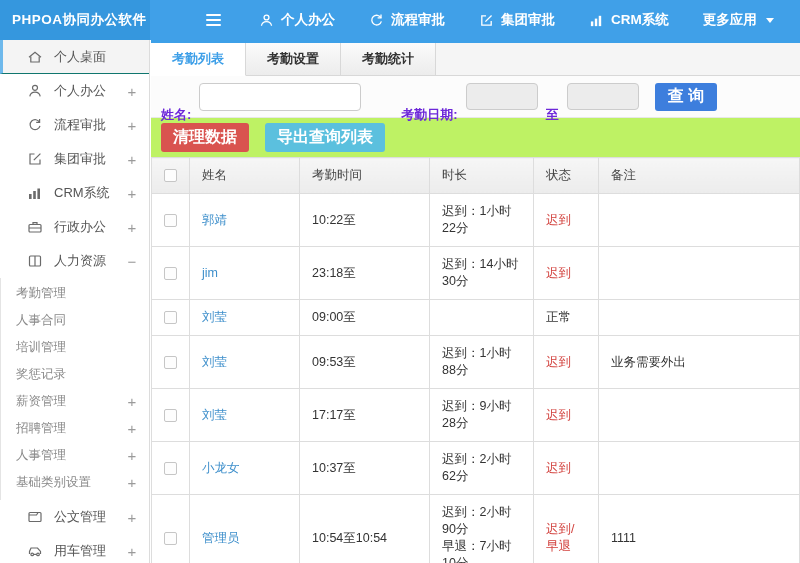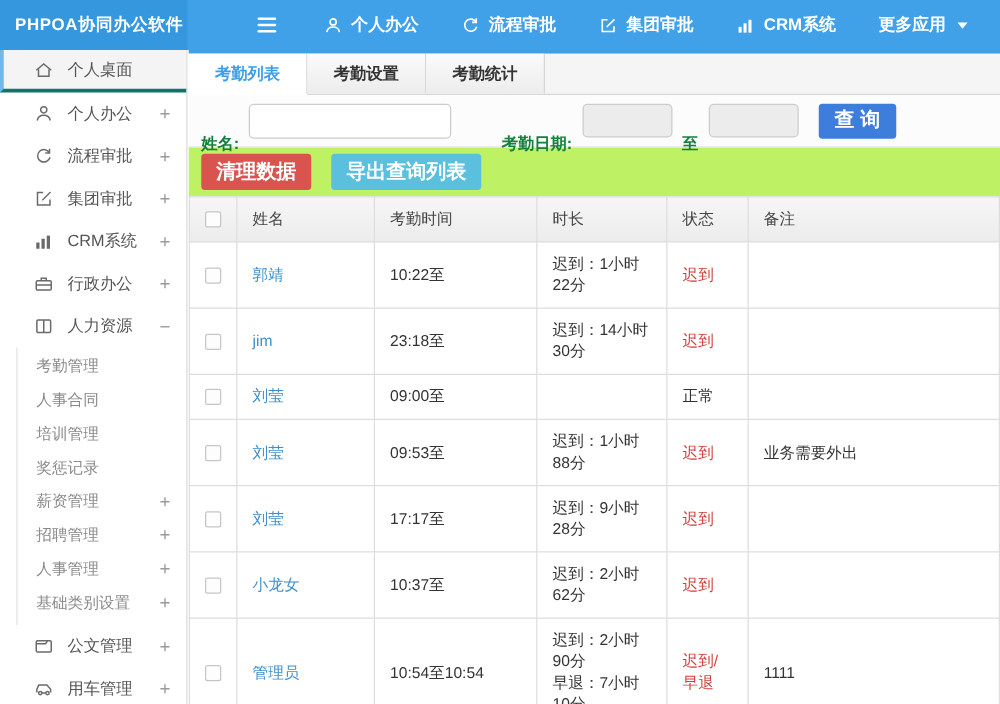--- a/index.html
+++ b/index.html
@@ -22,37 +22,37 @@
 
   
   .sidebar { position:absolute; top:40px; left:0; bottom:0; width:150px; background:#fff;
     border-right:1px solid #dcdcdc; }
   .side-item { display:flex; align-items:center; height:34px; padding:0 10px 0 27px;
     color:#555; cursor:pointer; position:relative; }
   .side-item .sicon { display:flex; width:16px; margin-right:11px; color:#6a6a6a; }
   .side-item .slabel { flex:1; font-size:13px; }
   .expander { color:#9a9a9a; font-size:15px; font-weight:400; width:14px; text-align:center; }
   .side-item.active { background:#f4f4f4; border-left:3px solid #6eb9ec; padding-left:24px;
-    border-bottom:3px solid #0f766e; }
-  .submenu { padding:2px 0 4px 0; border-left:1px solid #e4e4e4; margin-left:13px; }
+    border-bottom:1px solid #0f766e; }
+  .submenu { padding:2px 0 4px 0; border-left:1px solid #e4e4e4; }
   .sub-item { display:flex; align-items:center; height:27px; padding:0 10px 0 15px;
     color:#8a8a8a; font-size:12.5px; cursor:pointer; }
   .sub-item .slabel { flex:1; }
 
   
   .content { position:absolute; top:40px; left:151px; right:0; bottom:0; background:#fff; }
   .topline { height:3px; background:#3da0e8; }
   .tabs { display:flex; height:33px; background:#f5f5f5; border-bottom:1px solid #d8d8d8; }
   .tab { padding:0 21px; line-height:32px; font-weight:700; font-size:13px; color:#333;
     background:linear-gradient(#fbfbfb,#ececec); border-right:1px solid #d8d8d8; cursor:pointer; }
   .tab.active { background:#fff; color:#3d9fe8; border-bottom:1px solid #fff; margin-bottom:-1px; }
 
   .filterbar { height:42px; display:flex; align-items:center; background:#fcfcfc;
     border-bottom:1px solid #e7e7e7; padding:0 10px; gap:8px; }
-  .filterbar label, .filterbar .to { font-weight:700; color:#15803d; font-size:13px;margin-top:36px; }
+  .filterbar label, .filterbar .to { font-weight:700; color:#6d28d9; font-size:13px;margin-top:36px; }
   .txt-input { width:162px; height:28px; border:1px solid #ccc; border-radius:4px;
     background:#fff; padding:0 8px; font-size:13px; outline:none; }
   .date-input { width:72px; height:27px; border:1px solid #ccc; border-radius:4px;
     background:#ececec; padding:0 6px; font-size:13px; outline:none; }
   .gap { width:8px; }
   .btn { border:none; border-radius:3px; color:#fff; font-size:16px; font-weight:700;
     cursor:pointer; font-family:inherit; }
   .btn-primary { background:#3d7edd; height:28px; padding:0 13px; margin-left:8px; }
   .btn-danger  { background:#d9534f; height:29px; padding:0 12px; }
   .btn-info    { background:#5bc0de; height:29px; padding:0 12px; }

